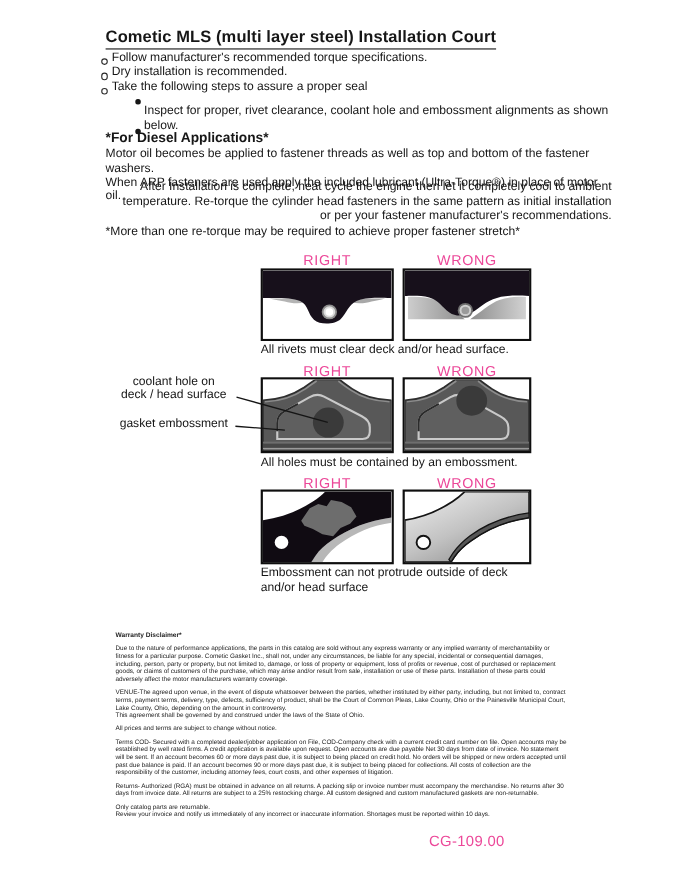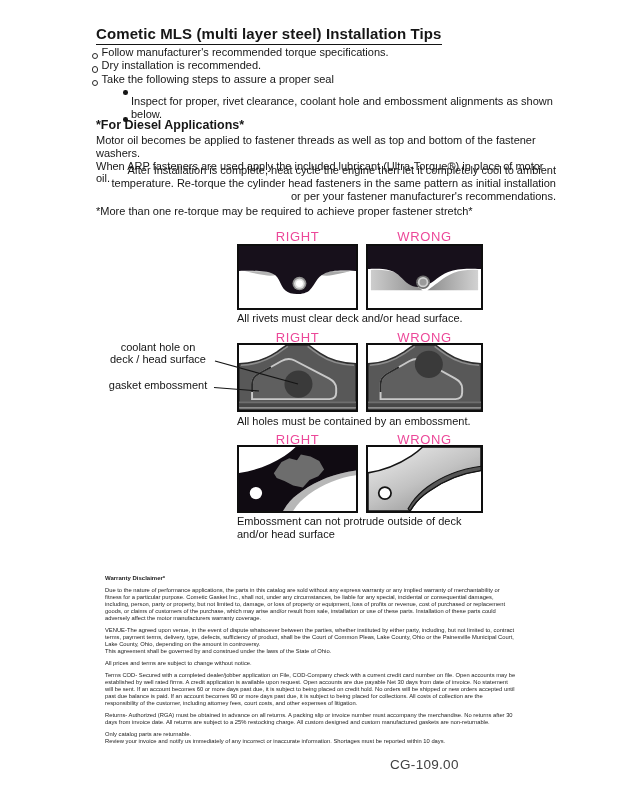--- a/index.html
+++ b/index.html
@@ -25,29 +25,29 @@
   .fig-box svg{display:block;width:100%;height:100%;}
   .fig-caption{font-size:11px;line-height:12.6px;white-space:pre-line;}
 
   .ann-label{font-size:11px;line-height:11.6px;text-align:center;color:#141414;}
   .leader-overlay{z-index:5;pointer-events:none;}
 
   .fineprint{width:412px;font-size:5.8px;line-height:7px;color:#232323;}
   .fineprint p{margin:0 0 5px 0;white-space:pre-line;}
   .fp-head{font-weight:bold;font-size:6px;margin:0 0 5px 0;}
 
-  .page-number{font-size:13.5px;letter-spacing:0.3px;color:#404040;}
+  .page-number{font-size:13.5px;letter-spacing:0.3px;color:#ec4899;}
 </style>
 </head>
 <body>
 
 <div class="page">
 
   <div class="abs" style="left:96px;top:25px;">
-    <span class="doc-title">Cometic MLS (multi layer steel) Installation Tips</span>
+    <span class="doc-title">Cometic MLS (multi layer steel) Installation Court</span>
   </div>
 
   <div class="abs" style="left:92px;top:46px;width:470px;">
     <div class="bullet-row">
       <span class="marker-open"></span>
       <span>Follow manufacturer's recommended torque specifications.</span>
     </div>
     <div class="bullet-row">
       <span class="marker-open"></span>
       <span>Dry installation is recommended.</span>

